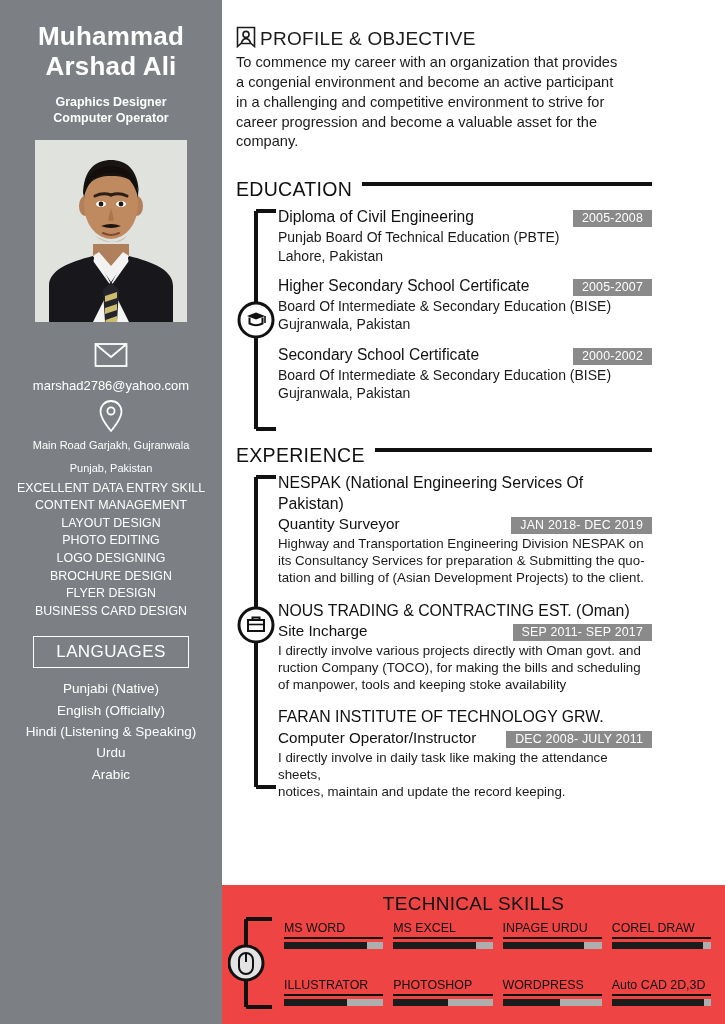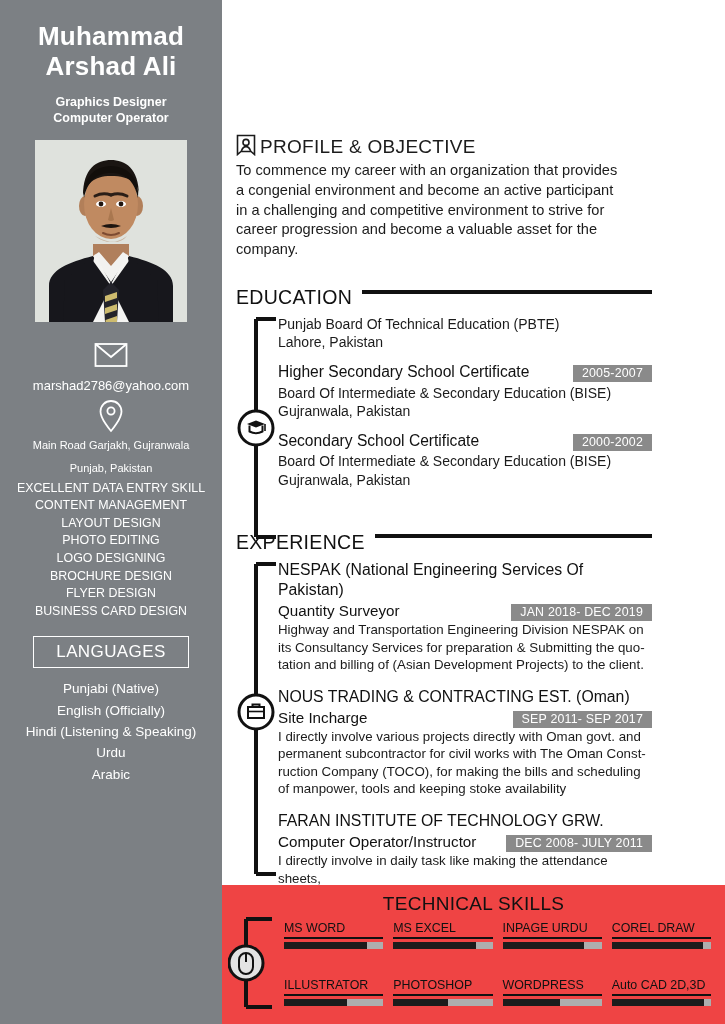--- a/index.html
+++ b/index.html
@@ -3,21 +3,21 @@
 <meta charset="utf-8">
 <style>
   * { box-sizing: border-box; margin: 0; padding: 0; }
   body {
     width: 725px; height: 1024px;
     font-family: "Liberation Sans", sans-serif;
     background: #ffffff;
     overflow: hidden;
     position: relative;
   }
-  .page { width: 652px; height: 1024px; display: flex; position: relative; align-items: center; }
+  .page { width: 652px; height: 1024px; display: flex; position: relative; }
 
   
   .sidebar {
     width: 222px; height: 1024px;
     background: #7c8084;
     color: #ffffff;
     padding-top: 22px;
     display: flex; flex-direction: column; align-items: center;
     flex: 0 0 222px;
   }
@@ -245,20 +245,25 @@
         <path d="M20 222 H40" stroke="#111" stroke-width="4" fill="none"></path>
         <circle cx="20" cy="113" r="17" fill="#fff" stroke="#111" stroke-width="3"></circle>
         <g>
           <path d="M11 109 L20 105.5 L29 109 L20 112.5 Z" fill="#111"></path>
           <path d="M13.5 110.5 V116.5 q6.5 3.4 13 0 V110.5" fill="none" stroke="#111" stroke-width="2"></path>
           <path d="M29 109 V116" stroke="#111" stroke-width="1.6"></path>
         </g>
       </svg>
 
       <div class="edu-entry">
+        <div class="row-title-chip">
+          <span class="entry-title">Diploma of Civil Engineering</span>
+          <span class="sp"></span>
+          <span class="datechip">2005-2008</span>
+        </div>
         <div class="entry-desc" style="font-size:14px">Punjab Board Of Technical Education (PBTE)</div>
         <div class="entry-desc" style="font-size:14px">Lahore, Pakistan</div>
       </div>
 
       <div class="edu-entry">
         <div class="row-title-chip">
           <span class="entry-title">Higher Secondary School Certificate</span>
           <span class="sp"></span>
           <span class="datechip">2005-2007</span>
         </div>
@@ -308,21 +313,20 @@
       </div>
 
       <div class="exp-entry" style="margin-top:14px;">
         <div class="entry-title">NOUS TRADING &amp; CONTRACTING EST. (Oman)</div>
         <div class="row-title-chip">
           <span class="entry-sub">Site Incharge</span>
           <span class="sp"></span>
           <span class="datechip">SEP 2011- SEP 2017</span>
         </div>
         <div class="entry-desc">I directly involve various projects directly with Oman govt. and</div>
-        <div class="entry-desc">permanent subcontractor for civil works with The Oman Const-</div>
         <div class="entry-desc">ruction Company (TOCO), for making the bills and scheduling</div>
         <div class="entry-desc">of manpower, tools and keeping stoke availability</div>
       </div>
 
       <div class="exp-entry" style="margin-top:14px;">
         <div class="entry-title">FARAN INSTITUTE OF TECHNOLOGY GRW.</div>
         <div class="row-title-chip">
           <span class="entry-sub">Computer Operator/Instructor</span>
           <span class="sp"></span>
           <span class="datechip">DEC 2008- JULY 2011</span>

